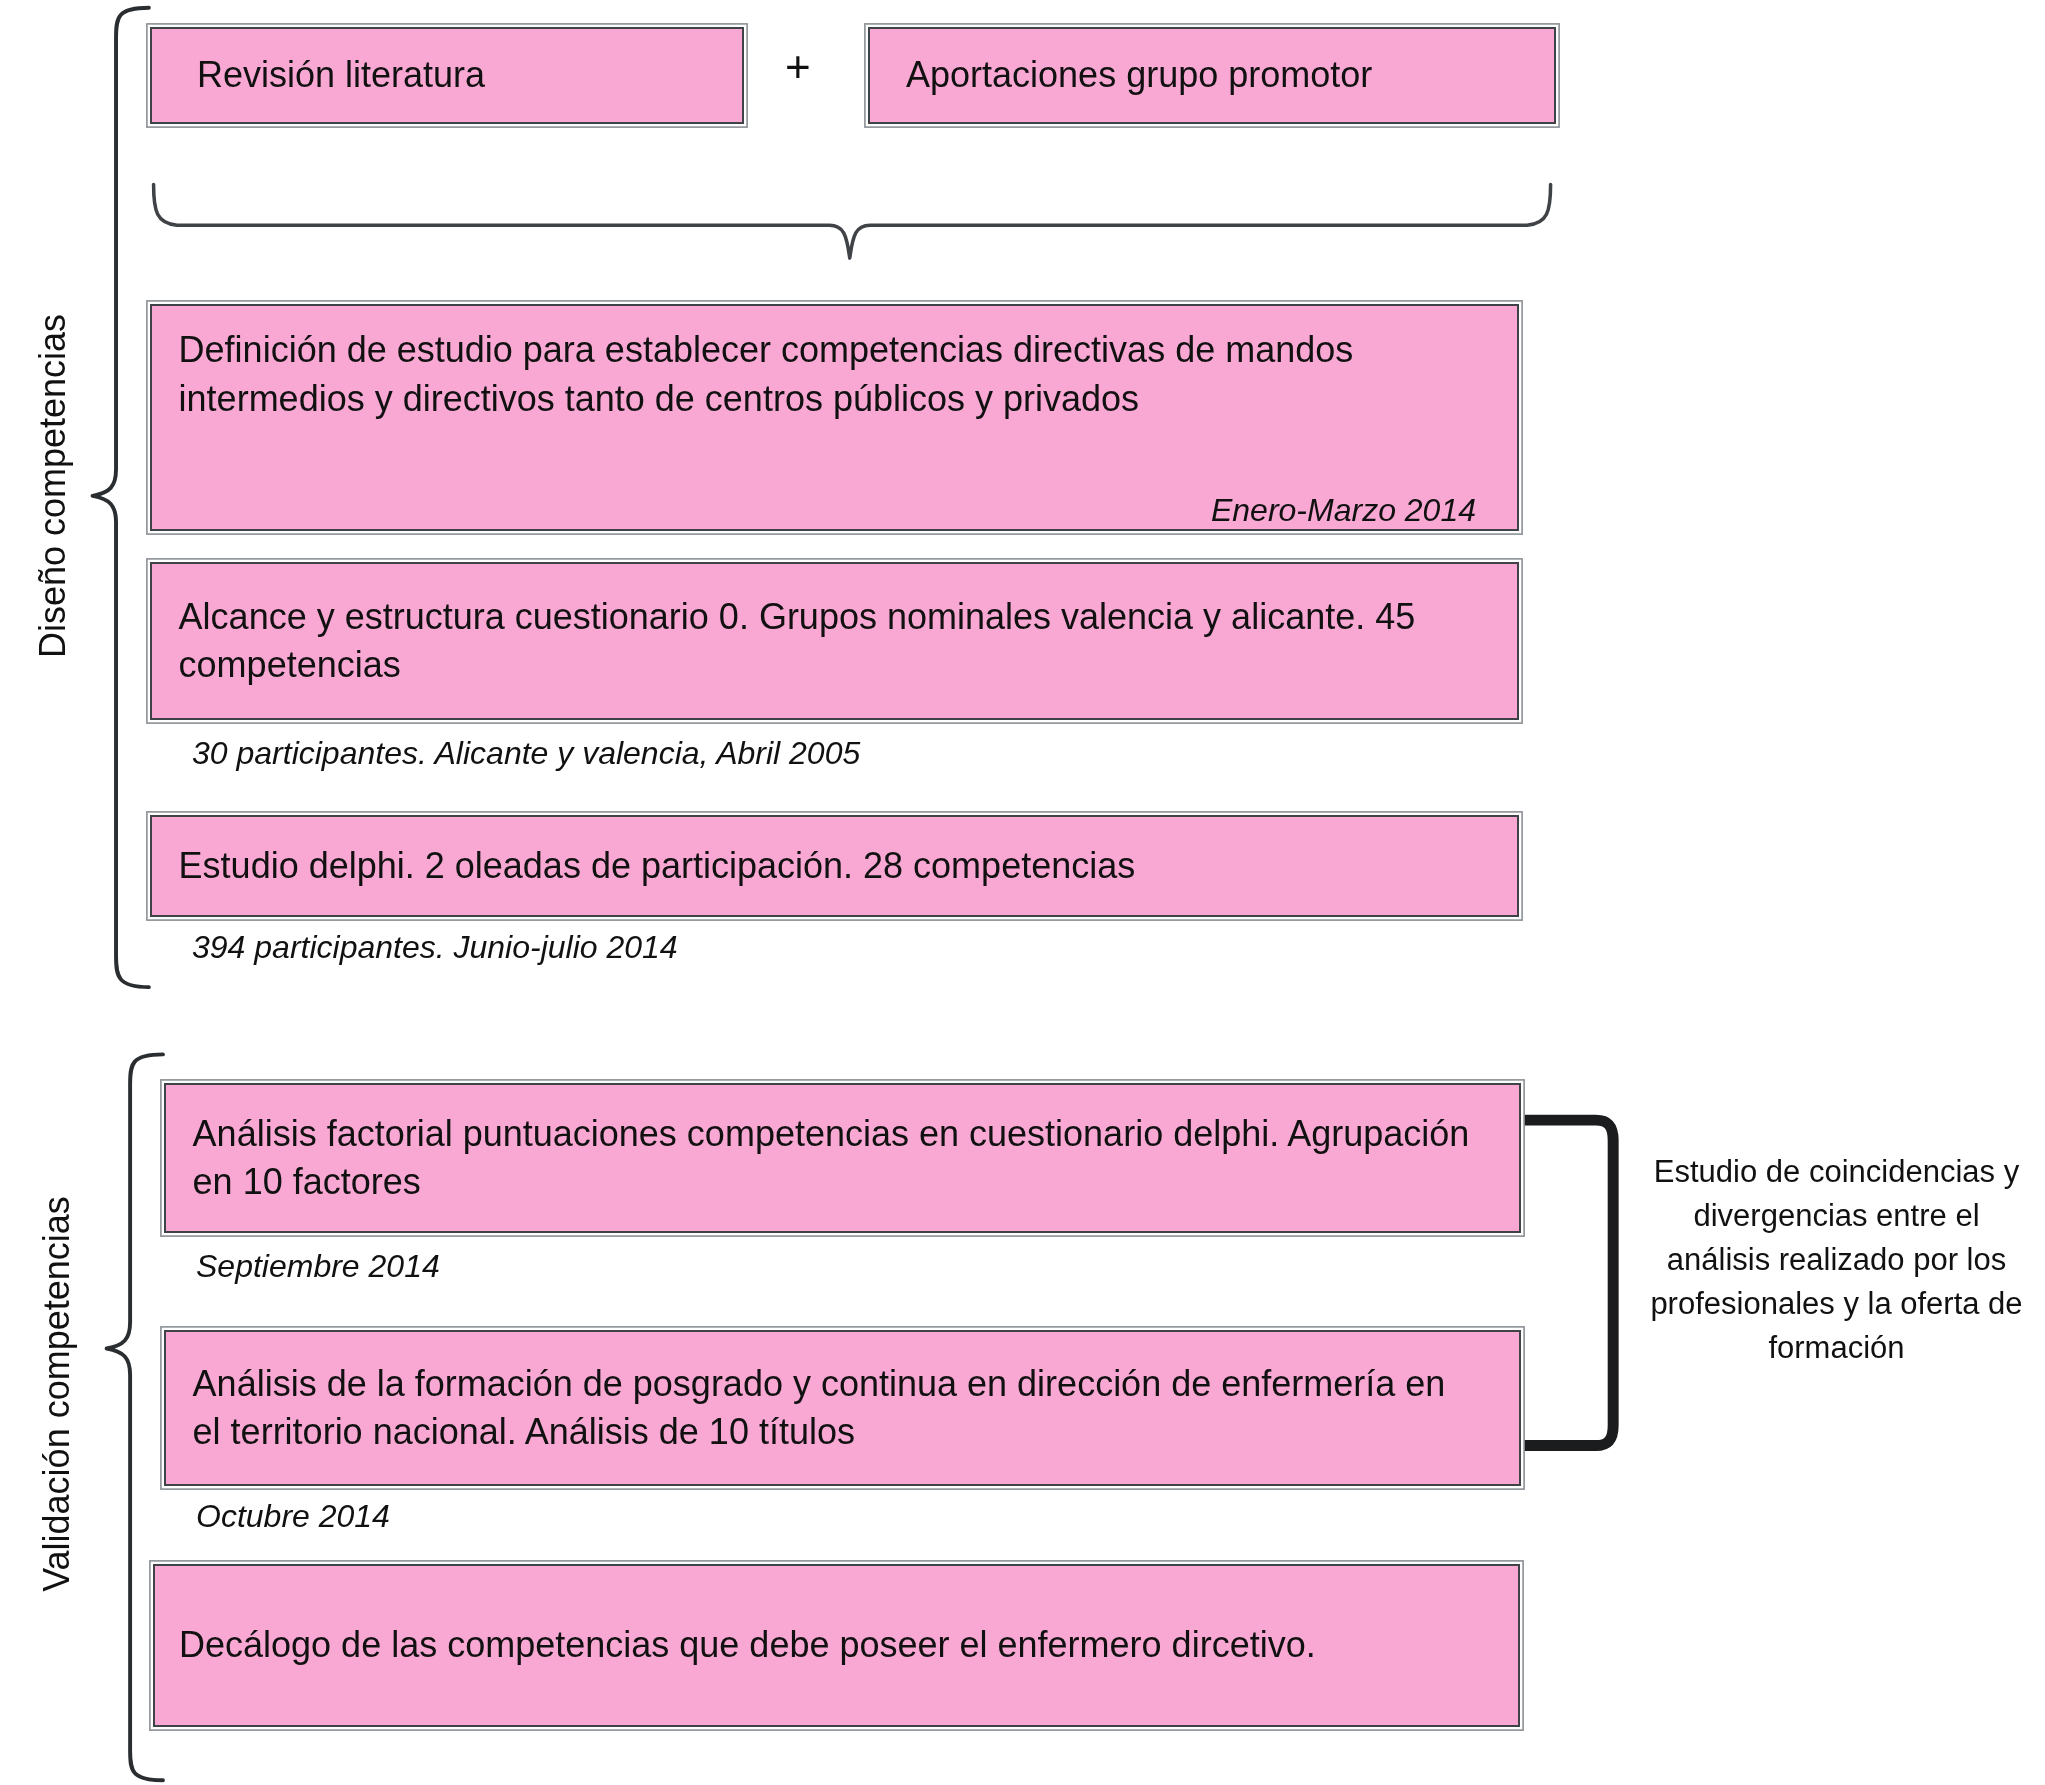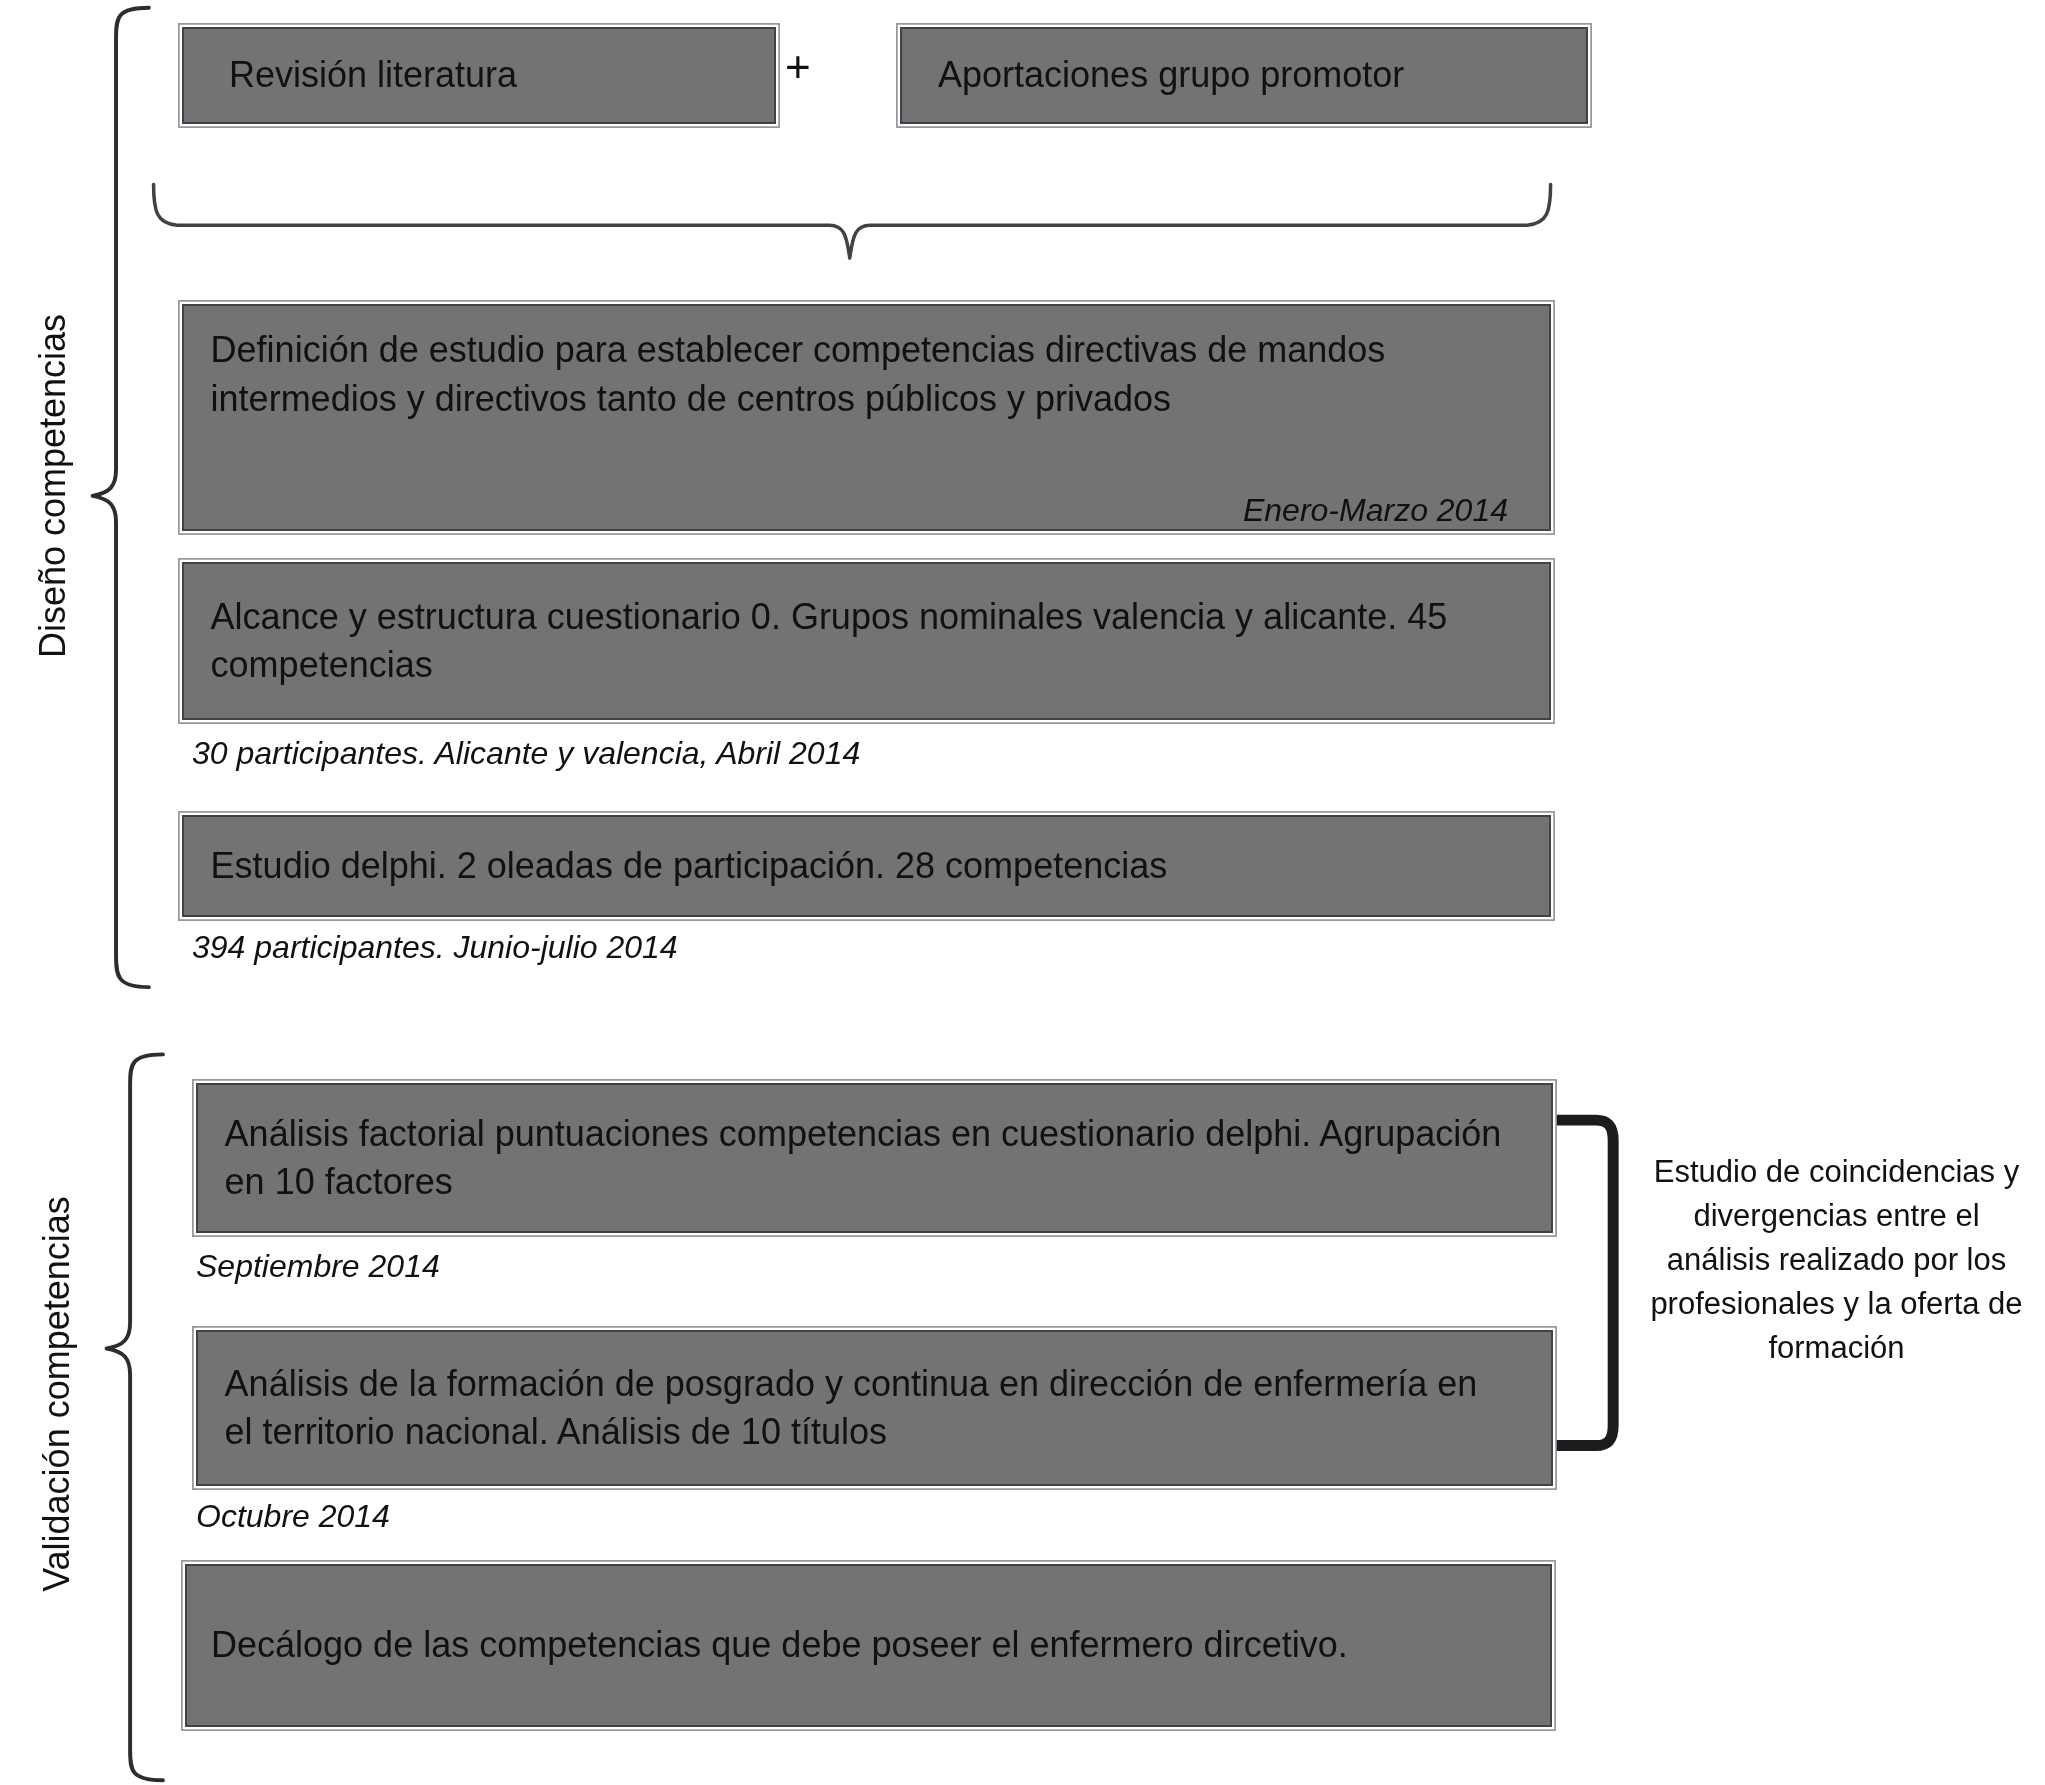--- a/index.html
+++ b/index.html
@@ -28,27 +28,26 @@
     font-size: 36px;
     letter-spacing: 0px;
     color: #111111;
     text-align: center;
   }
 
   
   .box {
     position: absolute;
     box-sizing: border-box;
-    background: #737373;
+    background: #f9a8d4;
     border: 2.3px solid #3f4246;
     box-shadow: 0 0 0 2.3px #ffffff, 0 0 0 3.9px #8b9095;
     display: flex;
     flex-direction: column;
     justify-content: center;
-    margin-left: 32px;
   }
   .box .btxt {
     font-size: 36px;
     line-height: 1.34;
     color: #111111;
     padding: 0 0 0 26.6px;
     white-space: pre-line;
   }
   .box .btxt.indent-more { padding-left: 24px; }
 
@@ -162,21 +161,21 @@
   </div>
 
   <div class="box" style="left:150px; top:304px; width:1369px; height:227px; justify-content:space-between; padding-top:20.3px;">
     <div class="btxt" style="max-width:1252px;">Definición de estudio para establecer competencias directivas de mandos intermedios y directivos tanto de centros públicos y privados</div>
     <div class="inline-date">Enero-Marzo 2014</div>
   </div>
 
   <div class="box" style="left:150px; top:562px; width:1369px; height:158px;">
     <div class="btxt" style="max-width:1267px;">Alcance y estructura cuestionario 0. Grupos nominales valencia y alicante. 45 competencias</div>
   </div>
-  <div class="caption" style="left:192px; top:735px;">30 participantes. Alicante y valencia, Abril 2014</div>
+  <div class="caption" style="left:192px; top:735px;">30 participantes. Alicante y valencia, Abril 2005</div>
 
   <div class="box" style="left:150px; top:815px; width:1369px; height:102px;">
     <div class="btxt">Estudio delphi. 2 oleadas de participación. 28 competencias</div>
   </div>
   <div class="caption" style="left:192px; top:929px;text-align:right;">394 participantes. Junio-julio 2014</div>
 
   <div class="box" style="left:164px; top:1083px; width:1357px; height:150px;">
     <div class="btxt" style="max-width:1314px;">Análisis factorial puntuaciones competencias en cuestionario delphi. Agrupación en 10 factores</div>
   </div>
   <div class="caption" style="left:196px; top:1248px;">Septiembre 2014</div>

